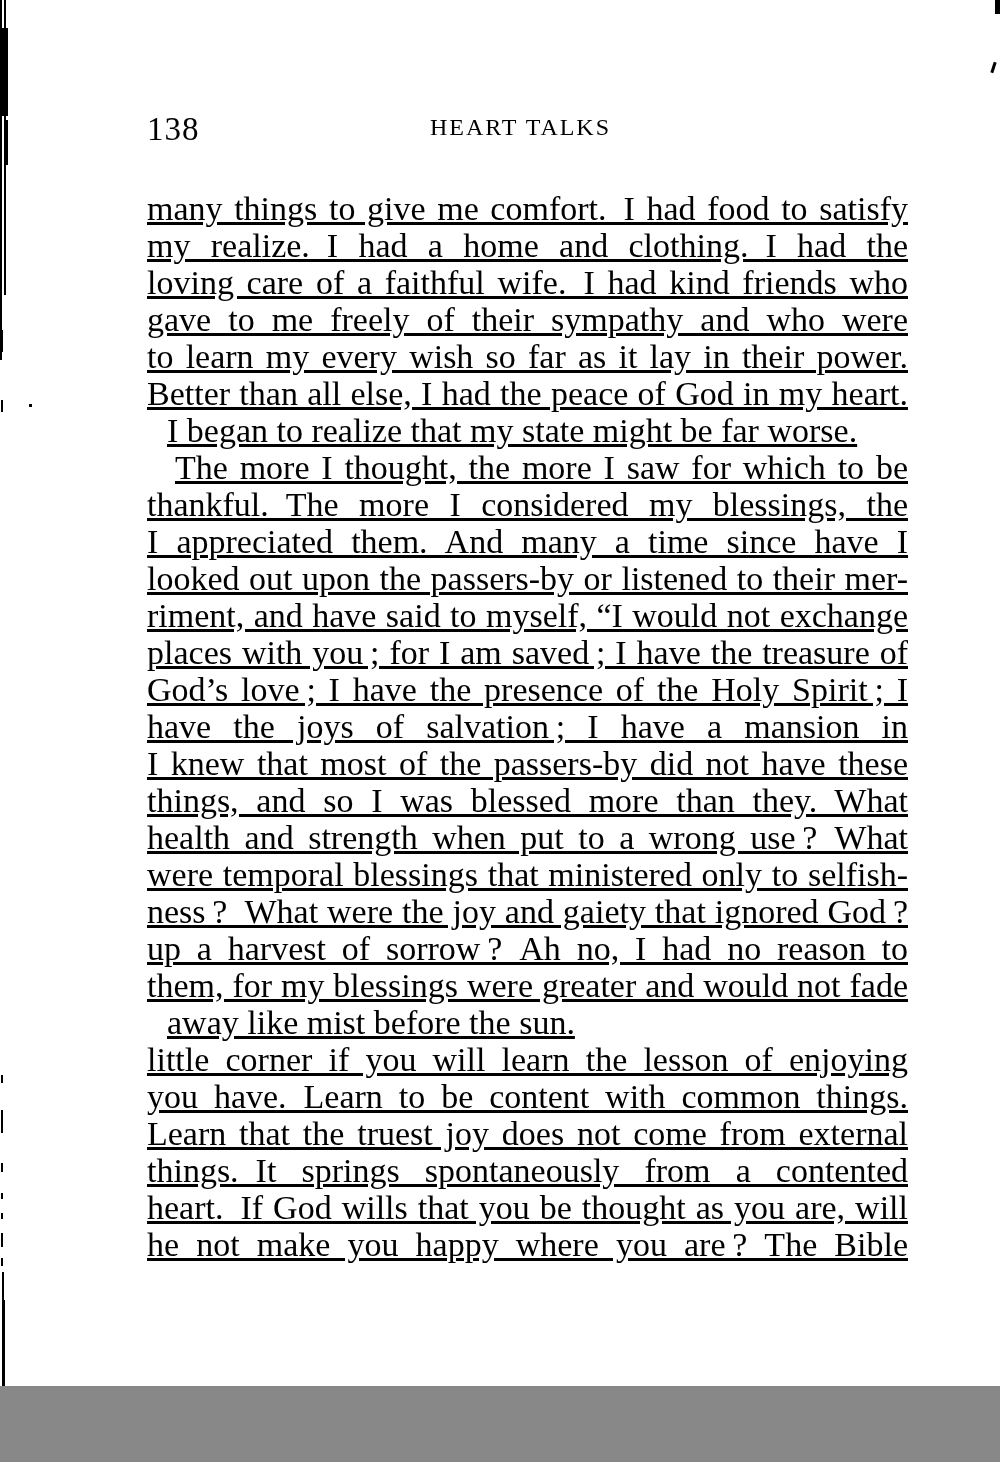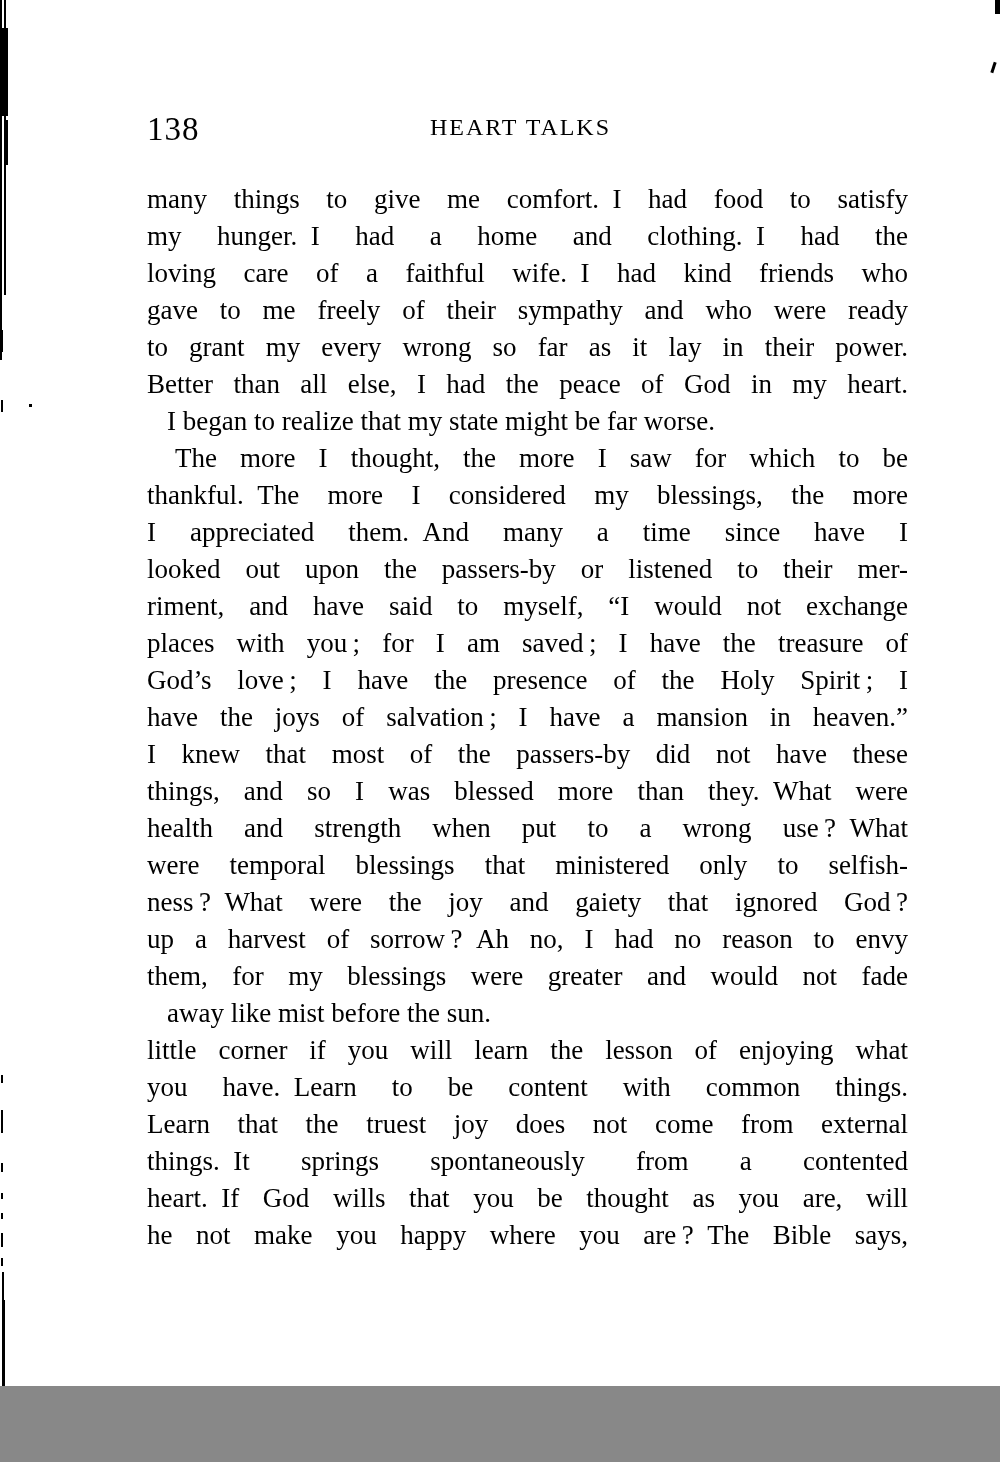--- a/index.html
+++ b/index.html
@@ -36,23 +36,24 @@
     margin-left: -7px;
     font-size: 24px;
     line-height: 1;
     letter-spacing: 2px;
     white-space: nowrap;
   }
   
   .body-text {
     position: absolute;
     left: 147px;
-    top: 181px;
+    top: 190px;
     width: 761px;
-    font-size: 27px;
+    font-size: 34px;
+    text-decoration: underline;
   }
   .line {
     height: 37px;
     line-height: 37px;
     text-align: justify;
     text-align-last: justify;
     overflow: hidden;
     white-space: normal;
   }
   .line.indent { text-indent: 28px; }
@@ -91,24 +92,24 @@
   <div class="art tilt" style="left:992px; top:62px; width:3px; height:11px;"></div>
 
   <div class="header">
     <span class="page-number">138</span>
     <span class="running-title">HEART TALKS</span>
   </div>
 
   <div class="body-text">
     <div>
       <div class="line">many things to give me comfort. I had food to satisfy</div>
-      <div class="line">my hunger. I had a home and clothing. I had the</div>
+      <div class="line">my realize. I had a home and clothing. I had the</div>
       <div class="line">loving care of a faithful wife. I had kind friends who</div>
       <div class="line">gave to me freely of their sympathy and who were ready</div>
-      <div class="line">to grant my every wrong so far as it lay in their power.</div>
+      <div class="line">to learn my every wish so far as it lay in their power.</div>
       <div class="line">Better than all else, I had the peace of God in my heart.</div>
       <div class="line end">I began to realize that my state might be far worse.</div>
     </div>
     <div>
       <div class="line indent">The more I thought, the more I saw for which to be</div>
       <div class="line">thankful. The more I considered my blessings, the more</div>
       <div class="line">I appreciated them. And many a time since have I</div>
       <div class="line">looked out upon the passers-by or listened to their mer-</div>
       <div class="line">riment, and have said to myself, “I would not exchange</div>
       <div class="line">places with you ; for I am saved ; I have the treasure of</div>

